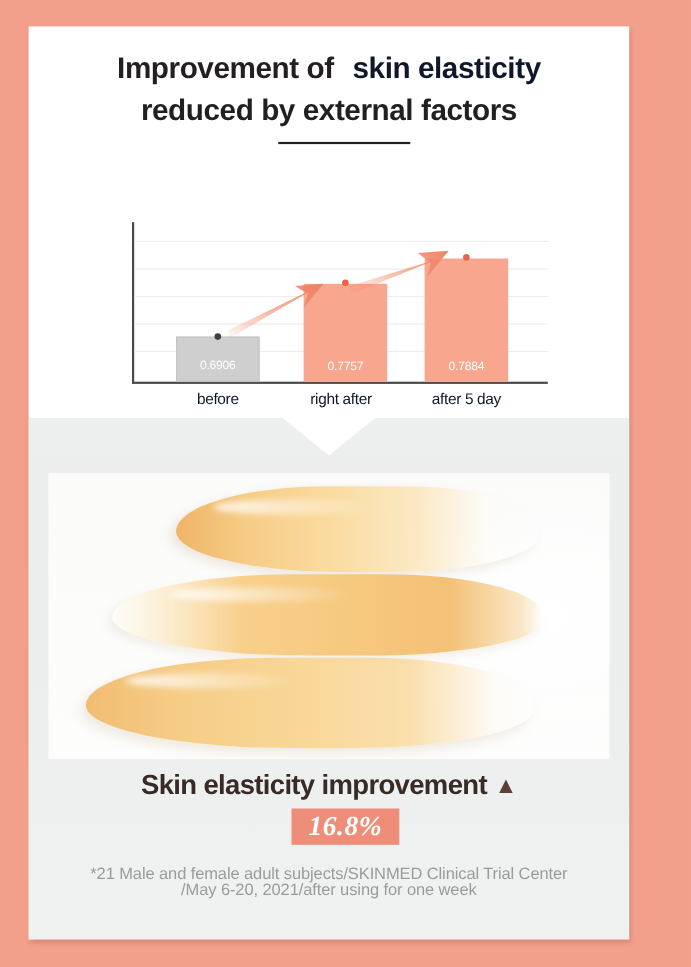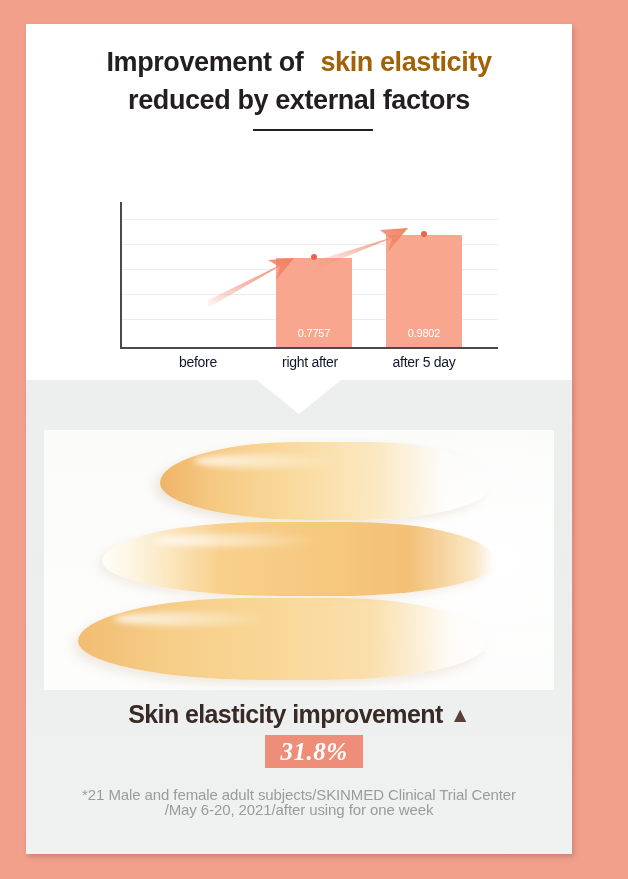--- a/index.html
+++ b/index.html
@@ -32,21 +32,21 @@
     position:absolute;
     left:0; top:19px;
     width:546px;
     text-align:center;
     font-size:27px;
     font-weight:bold;
     line-height:38px;
     color:#231f20;
     letter-spacing:-0.4px;
   }
-  .headline .hl-accent { color:#a16207;margin-left:10px; }
+  .headline .hl-accent { color:#0f172a;margin-left:10px; }
 
   .divider {
     position:absolute;
     left:227px; top:105px;
     width:120px; height:2px;
     background:#231f20;
   }
 
   
   .measure-box {
@@ -258,29 +258,33 @@
 
         <div class="y-axis"></div>
         <div class="x-axis"></div>
 
         <div class="gridline" style="top:17px"></div>
         <div class="gridline" style="top:42px"></div>
         <div class="gridline" style="top:67px"></div>
         <div class="gridline" style="top:92px"></div>
         <div class="gridline" style="top:117px"></div>
 
+        <div class="bar gray" style="left:40px; height:41px;">
+          <span class="bar-dot"></span>
+          <span class="bar-value">0.6906</span>
+        </div>
 
         <div class="bar pink" style="left:156px; height:89px;">
           <span class="bar-dot"></span>
           <span class="bar-value">0.7757</span>
         </div>
 
         <div class="bar pink" style="left:266px; height:112px;">
           <span class="bar-dot"></span>
-          <span class="bar-value">0.9802</span>
+          <span class="bar-value">0.7884</span>
         </div>
 
         <svg class="arrow" style="left:86px; top:52px;" width="100" height="60" viewBox="0 0 100 60">
           <defs>
             <linearGradient id="ag1" x1="0" y1="1" x2="1" y2="0">
               <stop offset="0%" stop-color="#f08163" stop-opacity="0.05"></stop>
               <stop offset="45%" stop-color="#f08163" stop-opacity="0.55"></stop>
               <stop offset="100%" stop-color="#f08163" stop-opacity="1"></stop>
             </linearGradient>
           </defs>
@@ -318,21 +322,21 @@
         <div class="smear-hl" style="left:150px; top:24px; width:150px; height:14px;"></div>
         <div class="smear-hl" style="left:110px; top:104px; width:170px; height:13px;"></div>
         <div class="smear-hl" style="left:70px; top:182px; width:160px; height:14px;"></div>
       </div>
 
       <div class="result-line">
         <span>Skin elasticity improvement</span><span class="tri-up">▲</span>
       </div>
 
       <div class="pct-badge">
-        <span>31.8%</span>
+        <span>16.8%</span>
       </div>
 
       <div class="footnote">
         <span>*21 Male and female adult subjects/SKINMED Clinical Trial Center</span><br>
         <span>/May 6-20, 2021/after using for one week</span>
       </div>
 
     </div>
   </div>
 </div>

